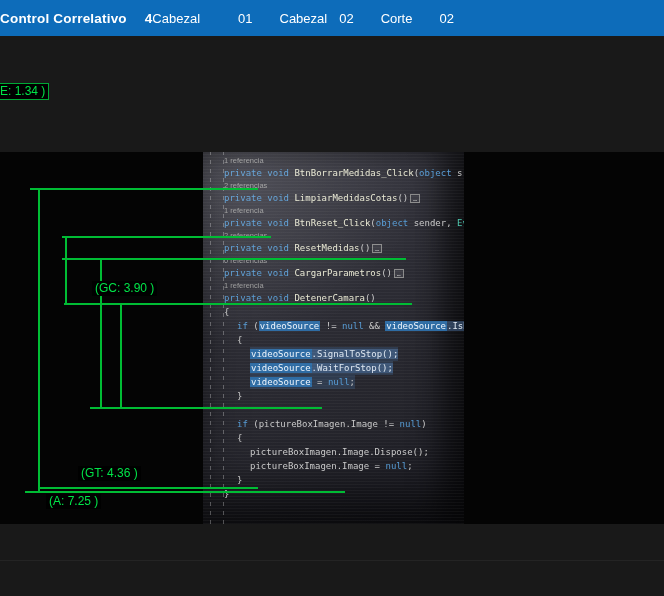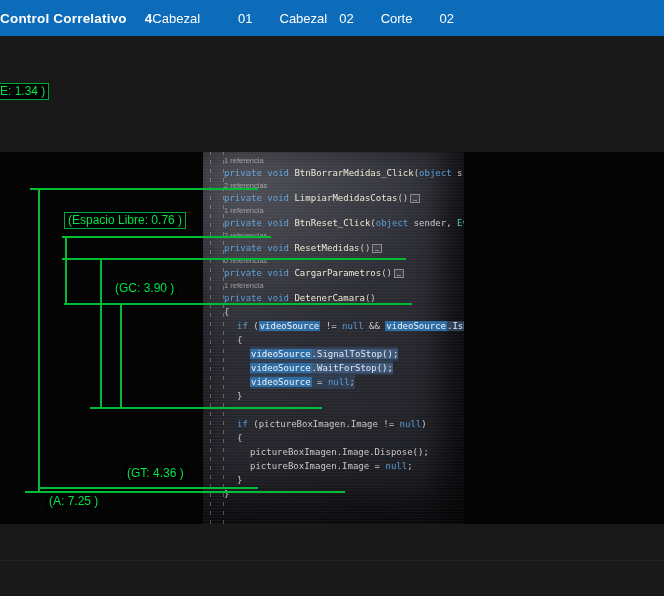--- a/index.html
+++ b/index.html
@@ -155,21 +155,20 @@
     <div class="gl v" style="left:65px;top:200px;height:69px;"></div>
     <div class="gl h" style="left:62px;top:222px;width:344px;"></div>
     <div class="gl v" style="left:100px;top:222px;height:149px;"></div>
     <div class="gl h" style="left:64px;top:267px;width:348px;"></div>
     <div class="gl v" style="left:120px;top:267px;height:104px;"></div>
     <div class="gl h" style="left:90px;top:371px;width:232px;"></div>
     <div class="gl h" style="left:38px;top:451px;width:220px;"></div>
     <div class="gl h" style="left:25px;top:455px;width:320px;"></div>
 
     <span class="mlabel bordered" style="left:-8px;top:47px;">(E: 1.34 )</span>
-    <span class="mlabel bordered" style="left:64px;top:176px;">(Espacio Libre: 0.76 )</span>
-    <span class="mlabel" style="left:112px;top:245px;">(GC: 3.90 )</span>
-    <span class="mlabel" style="left:78px;top:430px;margin-left:46px;">(GT: 4.36 )</span>
+    <span class="mlabel" style="left:92px;top:245px;">(GC: 3.90 )</span>
+    <span class="mlabel" style="left:78px;top:430px;">(GT: 4.36 )</span>
     <span class="mlabel" style="left:46px;top:458px;">(A: 7.25 )</span>
 
     <div class="bottom-divider"></div>
   </div>
 
 </div>
 
 </body></html>

